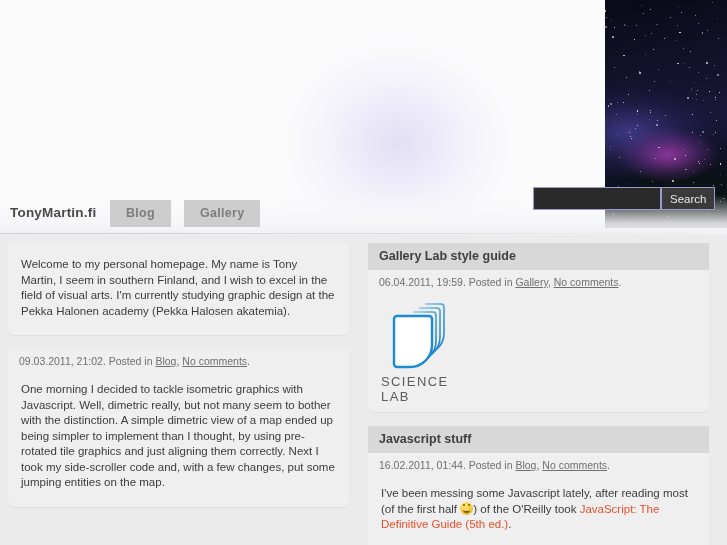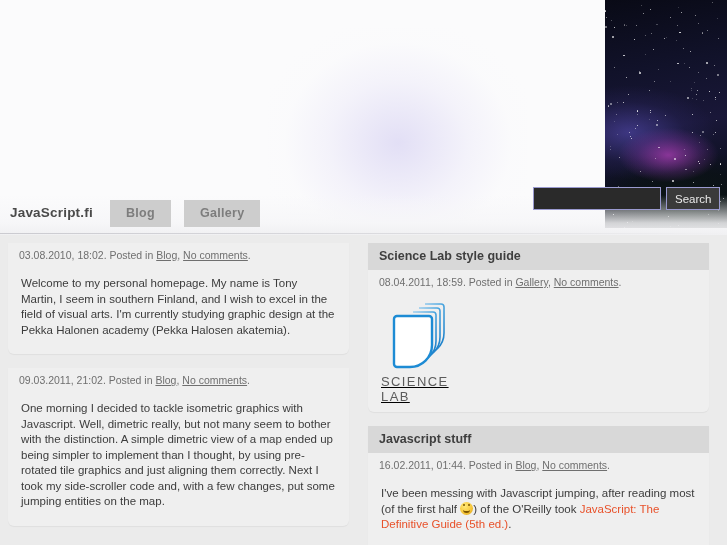--- a/index.html
+++ b/index.html
@@ -40,21 +40,21 @@
   }
   .nav{position:absolute;left:110px;top:200px;display:flex;gap:13px;}
   .nav-btn{
     background:#cdcdcd;color:#7d7d7d;
     font-size:12.5px;font-weight:bold;letter-spacing:.3px;
     padding:6px 16px 7px 16px;
     line-height:14px;
     border:0;outline:0;cursor:pointer;
     font-family:"Liberation Sans","DejaVu Sans",sans-serif;
   }
-  .search-wrap{position:absolute;left:533px;top:187px;display:flex;align-items:flex-end;gap:5px;}
+  .search-wrap{position:absolute;left:533px;top:187px;display:flex;align-items:flex-end;}
   .search-input{
     width:118px;height:19px;
     background:#2a2a2a;border:1px solid #9a9ad0;
     color:#e8e8e8;font-size:11px;padding:1px 4px;
     font-family:"Liberation Sans","DejaVu Sans",sans-serif;
     outline:none;
   }
   .search-btn{
     background:#3a3a3a;border:1px solid #9a9ad0;color:#e9e9e9;
     font-size:11.5px;padding:2px 8px;height:23px;cursor:pointer;
@@ -98,21 +98,21 @@
   .post-meta a{color:#6f6f6f;text-decoration:underline;}
   .post-body{
     font-size:11.5px;color:#3c3c3c;line-height:15.5px;
     padding:14px 14px 16px 13px;
   }
   .post-body p{margin:0 0 11px 0;}
   .post-body p:last-child{margin-bottom:0;}
   .post-body a{color:#e8512a;text-decoration:none;}
 
   .sl-row{display:flex;gap:14px;padding:10px 14px 8px 13px;}
-  .sl-logo{width:82px;flex:0 0 82px;text-decoration:underline;}
+  .sl-logo{width:82px;flex:0 0 82px;}
   .sl-mark{width:74px;height:70px;display:block;}
   .sl-word{
     font-size:13px;color:#5b5b5b;letter-spacing:1.4px;
     margin-top:5px;font-family:"Liberation Sans","DejaVu Sans",sans-serif;
   }
   .sl-text{font-size:11.5px;color:#3c3c3c;line-height:15.5px;padding-top:8px;}
   .sl-text a{color:#e8512a;text-decoration:none;}
 
   .emoji{
     display:inline-block;width:13px;height:13px;border-radius:50%;
@@ -286,46 +286,40 @@
           <i class="st" style="left:30.6px;top:24.9px;width:1px;height:1px;opacity:0.62"></i>
           <i class="st" style="left:34.6px;top:170.9px;width:1.4px;height:1.4px;opacity:0.69"></i>
           <i class="st" style="left:47.2px;top:180.6px;width:1px;height:1px;opacity:0.63"></i>
           <i class="st" style="left:71.9px;top:24.7px;width:1.4px;height:1.4px;opacity:0.55"></i>
           <i class="st" style="left:35.7px;top:5.2px;width:1px;height:1px;opacity:0.34"></i>
         </div>
     </div>
 
     <div class="hdr-fade"></div>
 
-    <div class="brand">JavaScript.fi</div>
+    <div class="brand">TonyMartin.fi</div>
 
     <div class="nav">
       <button class="nav-btn">Blog</button>
       <button class="nav-btn">Gallery</button>
     </div>
 
     <div class="search-wrap">
       <input class="search-input" type="text" placeholder="" style="">
       <button class="search-btn">Search</button>
     </div>
 
     <div class="hdr-rule"></div>
   </div>
 
   <div class="content">
 
     <div class="col col-left">
 
       <div class="post">
-        <div class="post-meta">
-          <span>03.08.2010, 18:02.</span>
-          <span>Posted in</span>
-          <a href="#">Blog</a>,
-          <a href="#">No comments</a>.
-        </div>
         <div class="post-body">
           <p>Welcome to my personal homepage. My name is Tony Martin, I seem in southern Finland, and I wish to excel in the field of visual arts. I'm currently studying graphic design at the Pekka Halonen academy (Pekka Halosen akatemia).</p>
         </div>
       </div>
 
       <div class="post">
         <div class="post-meta">
           <span>09.03.2011, 21:02.</span>
           <span>Posted in</span>
           <a href="#">Blog</a>,
@@ -334,23 +328,23 @@
         <div class="post-body">
           <p>One morning I decided to tackle isometric graphics with Javascript. Well, dimetric really, but not many seem to bother with the distinction. A simple dimetric view of a map ended up being simpler to implement than I thought, by using pre-rotated tile graphics and just aligning them correctly. Next I took my side-scroller code and, with a few changes, put some jumping entities on the map.</p>
         </div>
       </div>
 
     </div>
 
     <div class="col col-right">
 
       <div class="post">
-        <div class="post-head">Science Lab style guide</div>
+        <div class="post-head">Gallery Lab style guide</div>
         <div class="post-meta">
-          <span>08.04.2011, 18:59.</span>
+          <span>06.04.2011, 19:59.</span>
           <span>Posted in</span>
           <a href="#">Gallery</a>,
           <a href="#">No comments</a>.
         </div>
         <div class="sl-row">
           <div class="sl-logo">
             <svg class="sl-mark" viewBox="0 0 74 70">
               <defs>
                 <linearGradient id="slg" x1="0" y1="0" x2="1" y2="1">
                   <stop offset="0" stop-color="#cfe6f7"></stop>
@@ -372,20 +366,20 @@
 
       <div class="post">
         <div class="post-head">Javascript stuff</div>
         <div class="post-meta">
           <span>16.02.2011, 01:44.</span>
           <span>Posted in</span>
           <a href="#">Blog</a>,
           <a href="#">No comments</a>.
         </div>
         <div class="post-body">
-          <p><span>I've been messing with Javascript jumping, after reading most (of the first half </span><span class="emoji"></span><span>) of the O'Reilly took </span><a href="#">JavaScript: The Definitive Guide (5th ed.)</a><span>.</span></p>
+          <p><span>I've been messing some Javascript lately, after reading most (of the first half </span><span class="emoji"></span><span>) of the O'Reilly took </span><a href="#">JavaScript: The Definitive Guide (5th ed.)</a><span>.</span></p>
           <p><a href="#">Here</a><span>'s a quickly done and spaghetti'ish mindmap that I did for a school assignment.</span></p>
         </div>
       </div>
 
     </div>
   </div>
 </div>
 
 </body></html>

